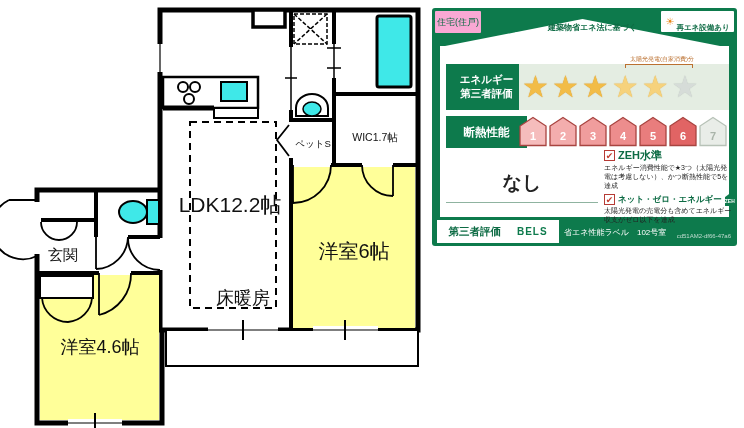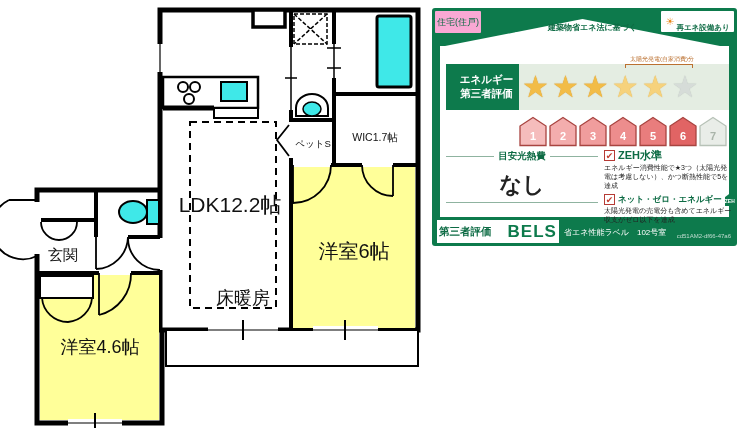--- a/index.html
+++ b/index.html
@@ -33,35 +33,35 @@
   .star-solar{color:#f6d27c;text-shadow:0 0 1px #d9a73c;}
   .star-gray{color:#d6dcd8;text-shadow:0 0 1px #b7c0ba;}
   .solar-note{position:absolute;left:180px;top:47px;width:100px;text-align:center;font-size:6px;color:#bb7030;z-index:3;}
   .solar-bracket{position:absolute;left:193px;top:56px;width:68px;height:4px;z-index:3;
                  border-left:1px solid #bb7030;border-right:1px solid #bb7030;border-top:1px solid #bb7030;}
   .houses{position:absolute;left:87px;top:108px;}
   .houses text{font-weight:bold;}
   .util-div{position:absolute;left:14px;top:142px;width:152px;display:flex;align-items:center;gap:4px;}
   .util-div .hr{flex:1;border-top:1.5px solid #8fb3a0;}
   .util-div .lbl{font-size:9.5px;font-weight:bold;color:#0d6b44;}
-  .util-value{position:absolute;left:14px;top:162px;width:152px;text-align:center;font-size:22px;font-weight:bold;color:#222;}
+  .util-value{position:absolute;left:14px;top:162px;width:152px;text-align:center;font-size:19px;font-weight:bold;color:#222;}
   .util-bottom{position:absolute;left:14px;top:194px;width:152px;border-top:1.5px solid #8fb3a0;}
   .zeh-col{position:absolute;left:172px;top:140px;width:128px;}
   .chk-row{display:flex;align-items:center;gap:3px;white-space:nowrap;margin-bottom:1px;}
   .chk{display:inline-block;width:11px;height:11px;background:#fff;border:1.2px solid #b63b35;color:#c0392b;
        font-size:9px;line-height:10px;text-align:center;flex:0 0 auto;}
   .chk-label{font-size:11px;font-weight:bold;color:#0d6b44;}
   .chk-label.nz{font-size:8.5px;text-align:right;}
   .zeh-badge{display:inline-block;width:16px;height:13px;background:#0d7a4c;color:#fff;font-size:5px;font-weight:bold;
              text-align:center;line-height:16px;clip-path:polygon(50% 0,100% 30%,100% 100%,0 100%,0 30%);}
   .desc{font-size:7px;line-height:8.8px;color:#222;margin:1px 0 3px 0;}
   .bels-box{position:absolute;left:5px;top:212px;width:122px;height:23px;background:#fff;display:flex;
             align-items:center;justify-content:center;gap:16px;}
   .cert-l{font-size:10.5px;font-weight:bold;color:#0d6b44;}
-  .cert-n{font-size:17px;font-weight:bold;color:#0d7a4c;letter-spacing:1px;}
+  .cert-n{font-size:10px;font-weight:bold;color:#0d7a4c;letter-spacing:1px;}
   .property{position:absolute;left:132px;top:219px;font-size:8px;color:#fff;white-space:nowrap;}
   .eval-date{position:absolute;left:167px;top:213px;width:132px;text-align:right;font-size:9px;font-weight:bold;color:#fff;}
   .doc-id{position:absolute;left:167px;top:225px;width:132px;text-align:right;font-size:6px;color:rgba(255,255,255,.72);}
 </style>
 </head>
 <body>
 
 <div class="screen">
 
   <svg class="fp" width="432" height="428" viewBox="0 0 432 428">
@@ -173,42 +173,38 @@
     <div class="title-m">省エネ性能ラベル</div>
 
     <div class="sec-label energy-box">
       <div>エネルギー</div>
       <div>第三者評価</div>
     </div>
     <div class="stars-strip"><span class="star star-gold">★</span><span class="star star-gold">★</span><span class="star star-gold">★</span><span class="star star-solar">★</span><span class="star star-solar">★</span><span class="star star-gray">★</span></div>
     <div class="solar-note">太陽光発電(自家消費)分</div>
     <div class="solar-bracket"></div>
 
+    <div class="sec-label insul-box">断熱性能</div>
     <svg class="houses" width="212" height="32" viewBox="0 0 212 32">
       <path d="M14,1.5 L27,10 V29.5 H1 V10 Z" fill="#f5bcbc" stroke="#a84440" stroke-width="1.3"></path>
       <path d="M44,1.5 L57,10 V29.5 H31 V10 Z" fill="#f3adad" stroke="#a84440" stroke-width="1.3"></path>
       <path d="M74,1.5 L87,10 V29.5 H61 V10 Z" fill="#f09d9d" stroke="#a84440" stroke-width="1.3"></path>
       <path d="M104,1.5 L117,10 V29.5 H91 V10 Z" fill="#ed8d8d" stroke="#a84440" stroke-width="1.3"></path>
       <path d="M134,1.5 L147,10 V29.5 H121 V10 Z" fill="#e97d7d" stroke="#a84440" stroke-width="1.3"></path>
       <path d="M164,1.5 L177,10 V29.5 H151 V10 Z" fill="#e16464" stroke="#a84440" stroke-width="1.3"></path>
       <path d="M194,1.5 L207,10 V29.5 H181 V10 Z" fill="#e9ede8" stroke="#b7c2b7" stroke-width="1.3"></path>
       <text x="14" y="24" font-size="11" text-anchor="middle" fill="#fff">1</text>
       <text x="44" y="24" font-size="11" text-anchor="middle" fill="#fff">2</text>
       <text x="74" y="24" font-size="11" text-anchor="middle" fill="#fff">3</text>
       <text x="104" y="24" font-size="11" text-anchor="middle" fill="#fff">4</text>
       <text x="134" y="24" font-size="11" text-anchor="middle" fill="#fff">5</text>
       <text x="164" y="24" font-size="11" text-anchor="middle" fill="#fff">6</text>
       <text x="194" y="24" font-size="11" text-anchor="middle" fill="#a9b4a9">7</text>
     </svg>
 
-    <div class="util-div">
-      <span class="hr"></span>
-      <span class="lbl">目安光熱費</span>
-      <span class="hr"></span>
-    </div>
     <div class="util-value">なし</div>
     <div class="util-bottom"></div>
 
     <div class="zeh-col">
       <div class="chk-row">
         <span class="chk">✔</span>
         <span class="chk-label">ZEH水準</span>
       </div>
       <div class="desc">エネルギー消費性能で★3つ（太陽光発電は考慮しない）、かつ断熱性能で5を達成</div>
       <div class="chk-row">

